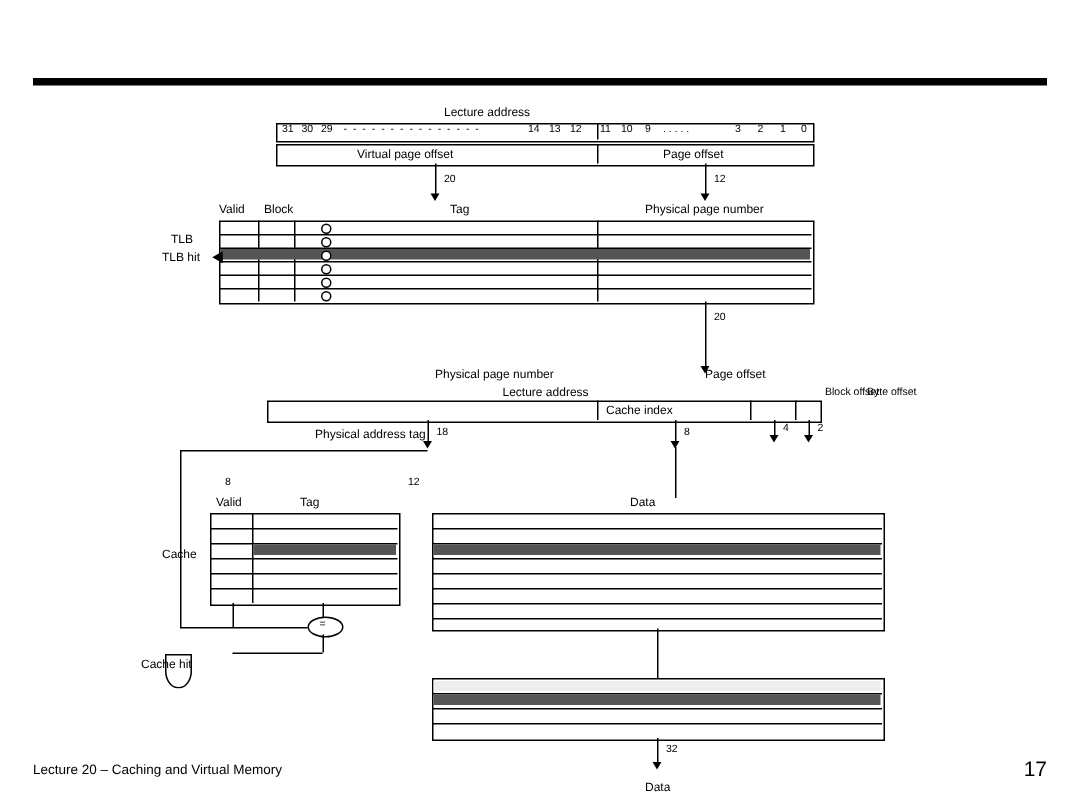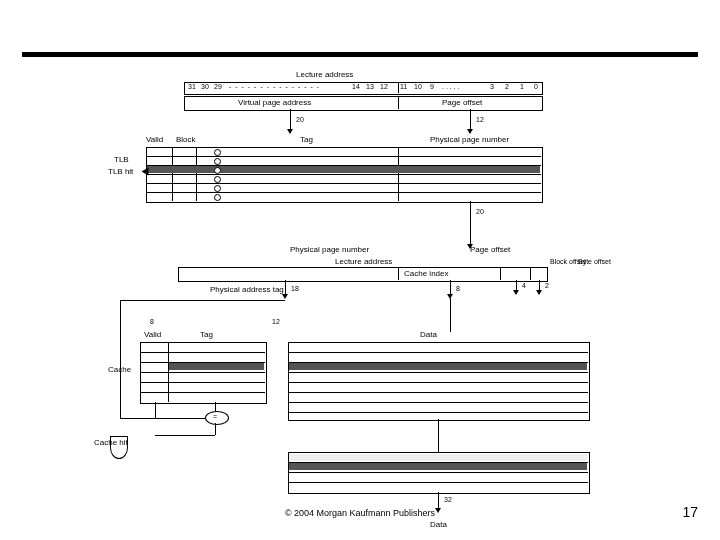--- a/index.html
+++ b/index.html
@@ -45,21 +45,21 @@
   <div class="lbl sm" style="left:414px;top:83px">10</div>
   <div class="lbl sm" style="left:430px;top:83px">9</div>
   <div class="lbl sm" style="left:442px;top:83px">. . . . .</div>
   <div class="lbl sm" style="left:490px;top:83px">3</div>
   <div class="lbl sm" style="left:505px;top:83px">2</div>
   <div class="lbl sm" style="left:520px;top:83px">1</div>
   <div class="lbl sm" style="left:534px;top:83px">0</div>
 
   <div class="box" style="left:184px;top:96px;width:357px;height:13px"></div>
   <div class="ln ln-v" style="left:398px;top:96px;height:13px"></div>
-  <div class="lbl" style="left:238px;top:98px">Virtual page address</div>
+  <div class="lbl" style="left:238px;top:98px">Virtual page offset</div>
   <div class="lbl" style="left:442px;top:98px">Page offset</div>
 
   <div class="ln ln-v" style="left:290px;top:109px;height:22px"></div>
   <div class="arrow-down" style="left:287px;top:129px"></div>
   <div class="lbl sm" style="left:296px;top:116px">20</div>
   <div class="ln ln-v" style="left:470px;top:109px;height:22px"></div>
   <div class="arrow-down" style="left:467px;top:129px"></div>
   <div class="lbl sm" style="left:476px;top:116px">12</div>
 
   <div class="lbl" style="left:146px;top:135px">Valid</div>
@@ -173,15 +173,15 @@
 
   <div class="and-gate" style="left:128px;top:436px;transform:rotate(90deg);transform-origin:left top"></div>
   <div class="lbl" style="left:94px;top:438px">Cache hit</div>
 
   <div class="ln ln-v" style="left:438px;top:419px;height:33px"></div>
   <div class="ln ln-v" style="left:438px;top:492px;height:18px"></div>
   <div class="arrow-down" style="left:435px;top:508px"></div>
   <div class="lbl sm" style="left:444px;top:496px">32</div>
   <div class="lbl" style="left:430px;top:520px">Data</div>
 
-  <div class="footer-center">© 2004 Morgan Kaufmann Publishers</div>
+  <div class="footer-left">Lecture 20 – Caching and Virtual Memory</div>
   <div class="footer-page">17</div>
 </div>
 
 </body></html>

